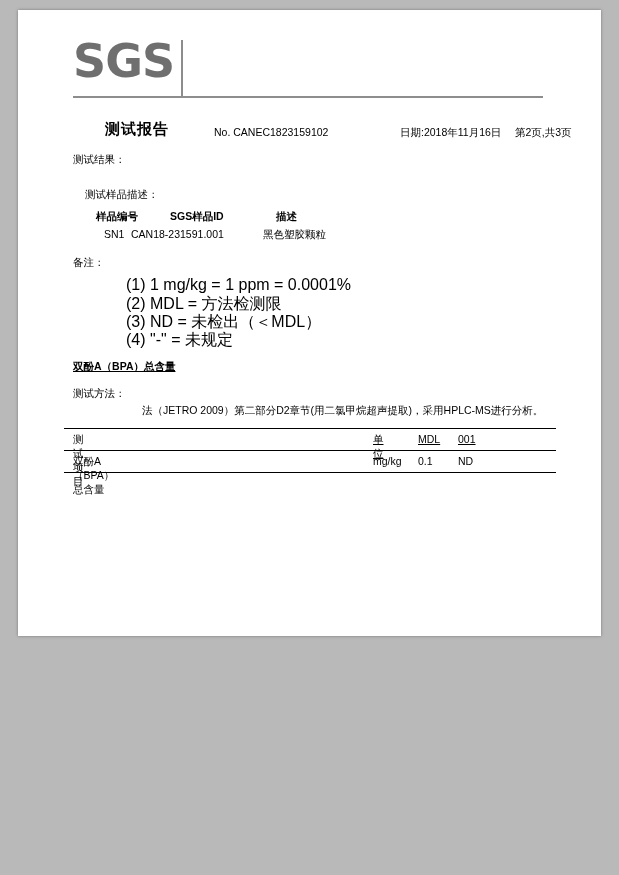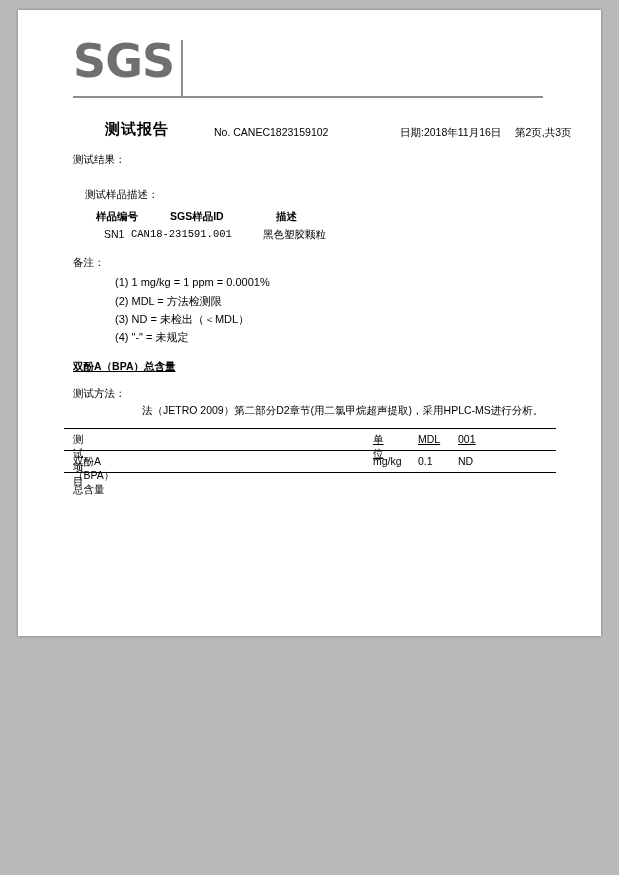--- a/index.html
+++ b/index.html
@@ -44,25 +44,25 @@
   .lbl-results{position:absolute;left:55px;top:143px;font-size:10.5px;}
   .lbl-sampdesc{position:absolute;left:55px;top:178px;font-size:10.5px;margin-left:12px;}
 
   
   .sample-head{position:absolute;top:200px;left:0;width:583px;font-size:10.5px;font-weight:bold;}
   .sample-row{position:absolute;top:218px;left:0;width:583px;font-size:10.5px;}
   .c1{position:absolute;left:78px;}
   .c2{position:absolute;left:152px;}
   .c3{position:absolute;left:258px;}
   .c1r{position:absolute;left:86px;}
-  .c2r{position:absolute;left:113px;font-family:Liberation Mono, monospace;}
+  .c2r{position:absolute;left:113px;}
   .c3r{position:absolute;left:245px;}
 
   .lbl-notes{position:absolute;left:55px;top:246px;font-size:10.5px;}
-  .note{position:absolute;left:97px;font-size:11px;}
+  .note{position:absolute;left:108px;font-size:16px;}
   .n1{top:266px;}
   .n2{top:284px;}
   .n3{top:302px;}
   .n4{top:320px;}
 
   
   .section-title{
     position:absolute;left:55px;top:350px;font-size:10.5px;font-weight:bold;
     text-decoration:underline;
   }

